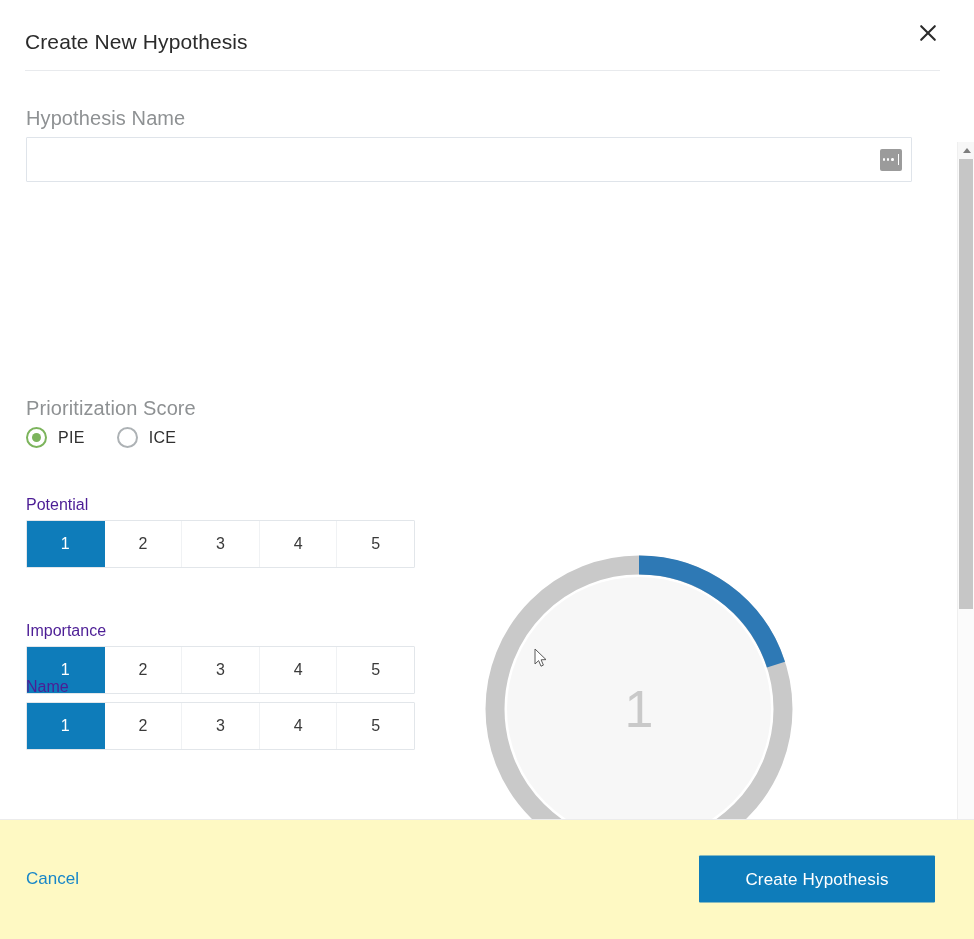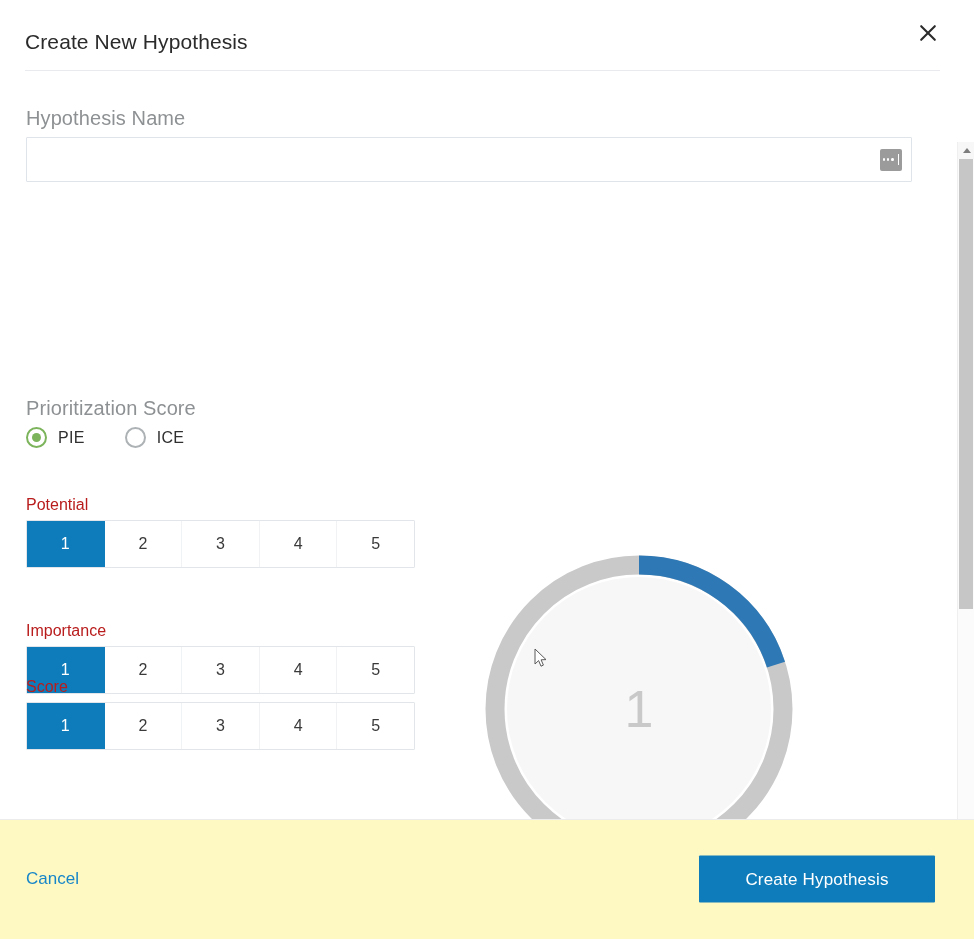--- a/index.html
+++ b/index.html
@@ -157,21 +157,21 @@
     transform: rotate(-45deg);
   }
   .resize-grip span:nth-child(1) { bottom: 3px; width: 11px; }
   .resize-grip span:nth-child(2) { bottom: 7px; width: 7px; }
   .resize-grip span:nth-child(3) { bottom: 11px; width: 3px; }
 
   
   .radio-row {
     display: flex;
     align-items: flex-start;
-    gap: 12px;
+    gap: 4px;
     margin-top: 4px;
   }
   .radio-option {
     display: flex;
     align-items: center;
     cursor: pointer;
     margin-right: 28px;
   }
   .radio-mark {
     width: 21px; height: 21px;
@@ -194,21 +194,21 @@
     margin-left: 11px;
     font-size: 16px;
     color: #303030;
     letter-spacing: 0.3px;
   }
 
   
   .score-block { margin-bottom: 0; }
   .score-label {
     font-size: 16px;
-    color: #b91c1c;
+    color: #4c1d95;
     margin-bottom: 6px;
   }
   .segmented {
     display: flex;
     width: 389px;
     height: 48px;
     border: 1px solid #e2e6ea;
     background: #ffffff;
     border-radius: 1px;
     overflow: hidden;
@@ -400,21 +400,21 @@
         <div class="segmented">
           <div class="segment active">1</div>
           <div class="segment">2</div>
           <div class="segment">3</div>
           <div class="segment">4</div>
           <div class="segment">5</div>
         </div>
       </div>
 
       <div class="field-group score-block" style="left:26px; top:607px;">
-        <div class="score-label">Score</div>
+        <div class="score-label">Name</div>
         <div class="segmented">
           <div class="segment active">1</div>
           <div class="segment">2</div>
           <div class="segment">3</div>
           <div class="segment">4</div>
           <div class="segment">5</div>
         </div>
       </div>
 
       <div class="gauge">

